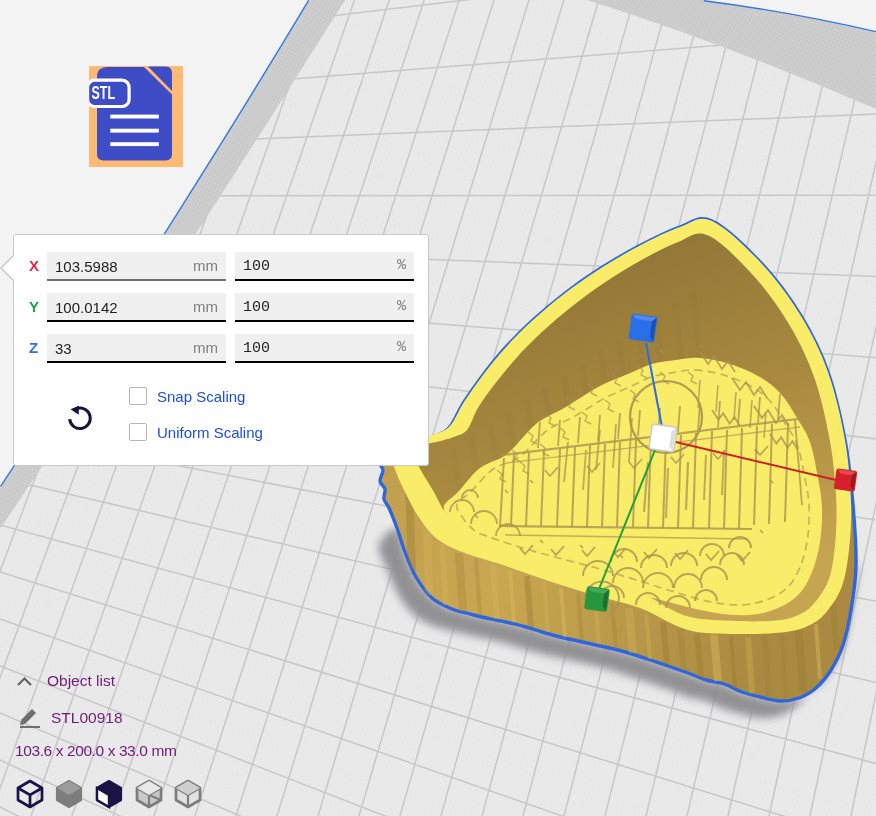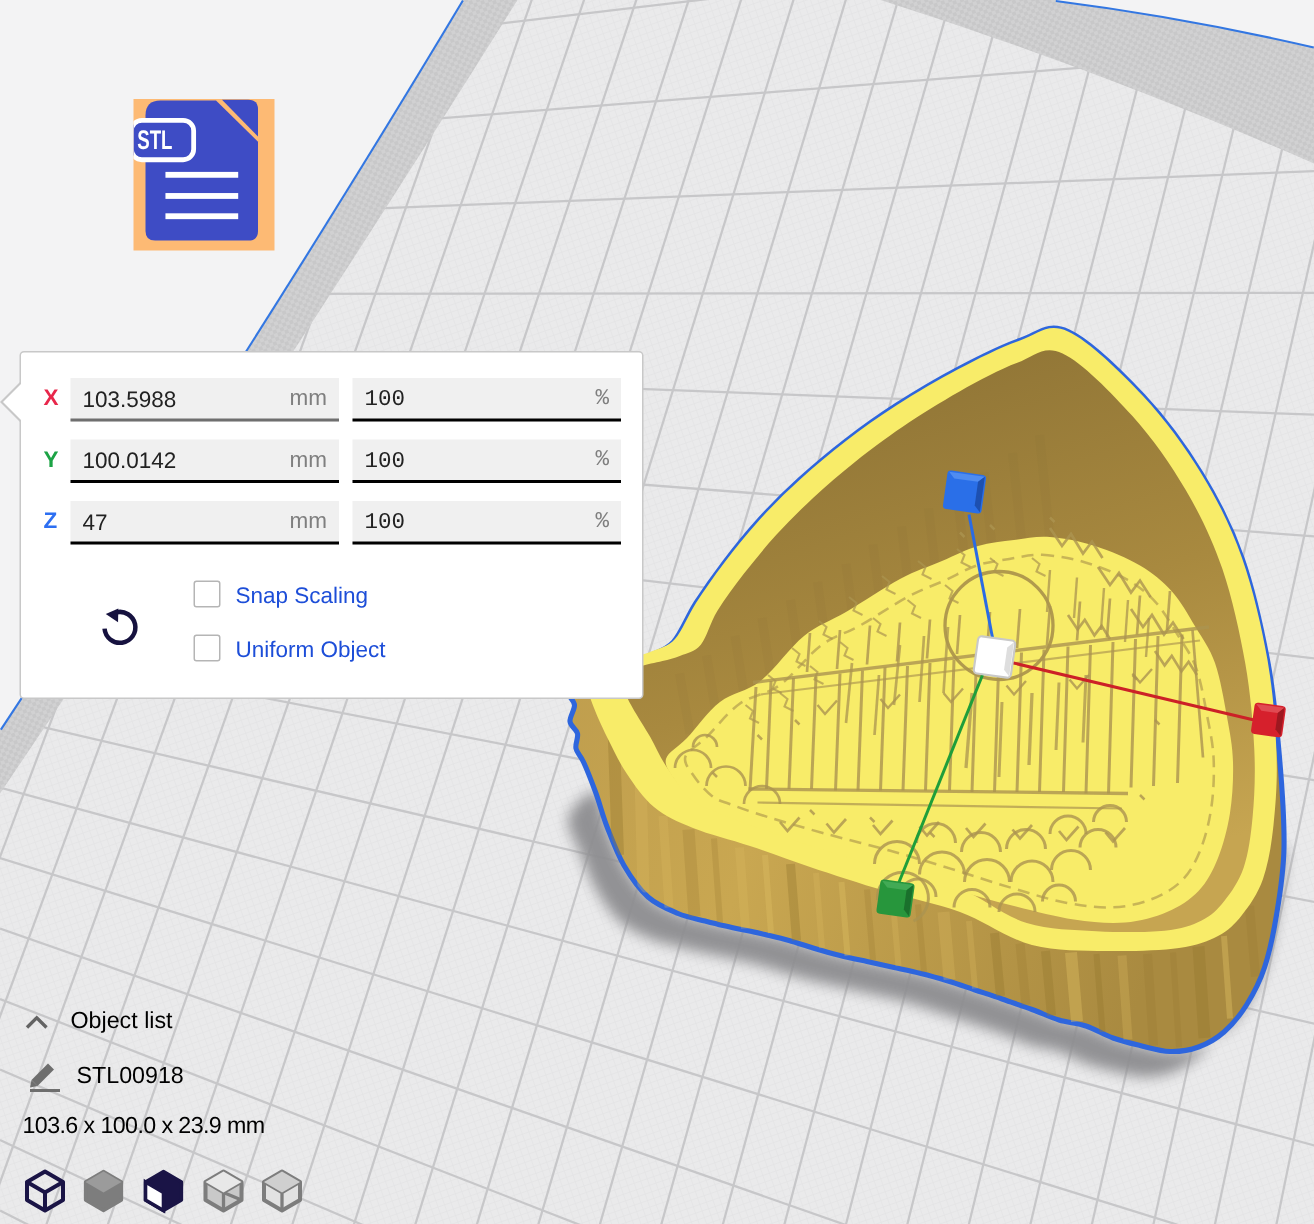--- a/index.html
+++ b/index.html
@@ -17,21 +17,21 @@
 .field{position:absolute;left:33px;top:0;width:179px;height:27px;background:#f0f0f0;
 border-bottom:2px solid #000000;}
 .ffoc{border-bottom-color:#6f6f6f !important;}
 .f2{left:221px;font-family:Liberation Mono, monospace;}
 .val{position:absolute;left:8px;top:6px;font-size:15px;color:#222;}
 .unit{position:absolute;right:8px;top:5px;font-size:15px;color:#7f7f7f;}
 #resetic{position:absolute;left:43.6px;top:161.2px;}
 .cb{position:absolute;left:115px;font-size:15px;color:#1d4ed8;}
 .box{display:inline-block;width:16px;height:16px;border:1px solid #b5b5b5;border-radius:2px;
 background:#fff;margin-right:10px;vertical-align:-3px;}
-#objlist{position:absolute;left:0;top:660px;width:400px;height:120px;color:#000000;font-size:15.5px;}
+#objlist{position:absolute;left:0;top:660px;width:400px;height:120px;color:#701a75;font-size:15.5px;}
 .cic{position:absolute;top:779px;}
 </style></head>
 <body>
 <div id="stage">
 <svg id="bg" width="876" height="816" viewBox="0 0 876 816">
 <defs>
 <pattern id="fine" width="4.6" height="4.6" patternUnits="userSpaceOnUse" patternTransform="rotate(-19)">
   <path d="M0 0H4.6M0 0V4.6" fill="none" stroke="#e1e1e2" stroke-width="1"></path>
 </pattern>
 <pattern id="checker" width="5" height="5" patternUnits="userSpaceOnUse" patternTransform="rotate(-19)">
@@ -351,47 +351,47 @@
           <span class="unit">mm</span>
         </span>
    <span class="field f2">
           <span class="val">100</span>
           <span class="unit">%</span>
         </span>
       </div>
  <div class="row" style="top:99px">
         <span class="axis" style="color:#2d6ff2">Z</span>
    <span class="field">
-          <span class="val">47</span>
+          <span class="val">33</span>
           <span class="unit">mm</span>
         </span>
    <span class="field f2">
           <span class="val">100</span>
           <span class="unit">%</span>
         </span>
       </div>
  <svg id="resetic" width="44" height="44" viewBox="0 0 44 44">
   <path d="M11.7,23.1 A10.3,10.3 0 1 0 19.3,12.3" fill="none" stroke="#16123f" stroke-width="3"></path>
   <path d="M12.5,13.3 L20.9,9.7 L20.7,18.8 Z" fill="#16123f"></path>
  </svg>
  <label class="cb" style="top:152px"><span class="box"></span><span class="cbt">Snap Scaling</span></label>
- <label class="cb" style="top:188px"><span class="box"></span><span class="cbt">Uniform Object</span></label>
+ <label class="cb" style="top:188px"><span class="box"></span><span class="cbt">Uniform Scaling</span></label>
 </div>
 <div id="objlist">
  <svg width="18" height="12" viewBox="0 0 18 12" style="position:absolute;left:16px;top:16px">
    <path d="M2 9 L8.5 2.5 L15 9" fill="none" stroke="#636363" stroke-width="2.2"></path>
  </svg>
  <span style="position:absolute;left:47px;top:12px">Object list</span>
  <svg width="26" height="22" viewBox="0 0 26 22" style="position:absolute;left:17px;top:46px">
    <path d="M4 14 L15 3 L19 7 L8 18 Z" fill="#6e6e6e"></path>
    <path d="M4 14 L8 18 L3 19 Z" fill="#6e6e6e"></path>
    <rect x="3" y="20" width="20" height="2.6" fill="#6e6e6e"></rect>
  </svg>
  <span style="position:absolute;left:51px;top:49px">STL00918</span>
- <span style="position:absolute;left:15px;top:82px;letter-spacing:-0.4px">103.6 x 100.0 x 23.9 mm</span>
+ <span style="position:absolute;left:15px;top:82px;letter-spacing:-0.4px">103.6 x 200.0 x 33.0 mm</span>
 </div>
 <svg class="cic" style="left:16px" width="28" height="30" viewBox="0 0 28 30">
         <path d="M14 2 L26 9 V21 L14 28 L2 21 V9 Z" fill="none" stroke="#1a1446" stroke-width="2.7" stroke-linejoin="round"></path>
         <path d="M2 9 L14 16 L26 9 M14 16 V28" fill="none" stroke="#1a1446" stroke-width="2.7"></path>
     </svg>
     <svg class="cic" style="left:55px" width="28" height="30" viewBox="0 0 28 30">
         <path d="M14 2 L26 9 V21 L14 28 L2 21 V9 Z" fill="#7d7d7d" stroke="#7d7d7d" stroke-width="2.2" stroke-linejoin="round"></path>
         <path d="M14 2 L26 9 L14 16 L2 9 Z" fill="#9b9b9b"></path>
     </svg>
     <svg class="cic" style="left:95px" width="28" height="30" viewBox="0 0 28 30">

